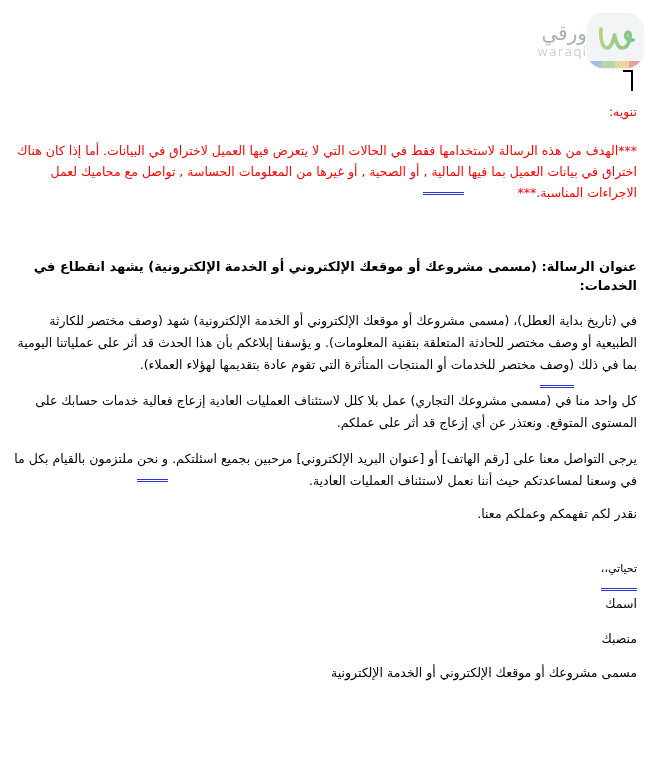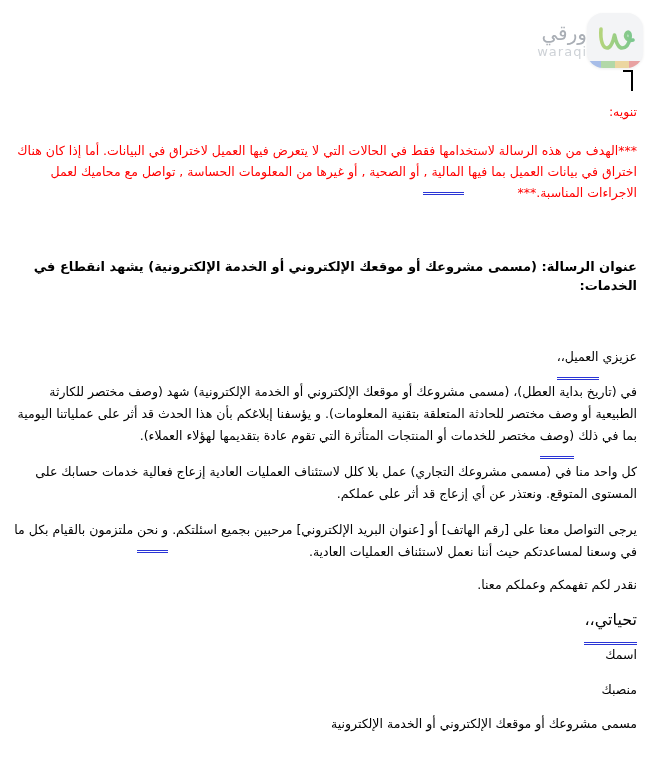--- a/index.html
+++ b/index.html
@@ -60,21 +60,21 @@
   .doc-title {
     margin-top:54px;
     font-weight:700;
     font-size:13px; line-height:19px;
   }
   .greeting   { margin-top:52px; font-size:12.5px; line-height:19px; }
   .para       { margin-top:15px; font-size:12.5px; line-height:22px; }
   .para-2     { margin-top:14px; }
   .para-3     { margin-top:14px; }
   .thanks     { margin-top:12px; font-size:12.5px; line-height:19px; }
-  .salutation { margin-top:16px; font-size:16px; line-height:19px; }
+  .salutation { margin-top:36px; font-size:11px; line-height:19px; }
   .sig-line   { margin-top:16px; font-size:12.5px; line-height:19px; }
   .sig-last   { margin-top:15px; }
 
   .gc-underline {
     border-bottom:3px double #2a35d6;
     padding-bottom:13px;
   }
 </style>
 </head>
 <body>
@@ -110,23 +110,20 @@
   <div class="doc">
 
     <div class="notice-label">تنويه:</div>
 
     <div class="notice-para">
       <span>***الهدف من هذه الرسالة لاستخدامها فقط في الحالات التي لا يتعرض فيها العميل لاختراق في البيانات. أما إذا كان هناك اختراق في بيانات العميل بما فيها </span><span class="gc-underline">المالية ,</span><span> أو الصحية , أو غيرها من المعلومات الحساسة , تواصل مع محاميك لعمل الاجراءات المناسبة.***</span>
     </div>
 
     <div class="doc-title">عنوان الرسالة: (مسمى مشروعك أو موقعك الإلكتروني أو الخدمة الإلكترونية) يشهد انقطاع في الخدمات:</div>
 
-    <div class="greeting">
-      <span>عزيزي </span><span class="gc-underline">العميل،،</span>
-    </div>
 
     <div class="para para-1">
       <span>في (تاريخ بداية العطل)، (مسمى مشروعك أو موقعك الإلكتروني أو الخدمة الإلكترونية) شهد (وصف مختصر للكارثة الطبيعية أو وصف مختصر للحادثة المتعلقة بتقنية المعلومات). و يؤسفنا إبلاغكم بأن هذا الحدث قد أثر على عملياتنا اليومية بما في ذلك </span><span class="gc-underline">(وصف</span><span> مختصر للخدمات أو المنتجات المتأثرة التي تقوم عادة بتقديمها لهؤلاء العملاء).</span>
     </div>
 
     <div class="para para-2">كل واحد منا في (مسمى مشروعك التجاري) عمل بلا كلل لاستئناف العمليات العادية إزعاج فعالية خدمات حسابك على المستوى المتوقع. ونعتذر عن أي إزعاج قد أثر على عملكم.</div>
 
     <div class="para para-3">
       <span>يرجى التواصل معنا على [رقم الهاتف] أو [عنوان البريد الإلكتروني] مرحبين بجميع اسئلتكم. </span><span class="gc-underline">و نحن</span><span> ملتزمون بالقيام بكل ما في وسعنا لمساعدتكم حيث أننا نعمل لاستئناف العمليات العادية.</span>
     </div>

